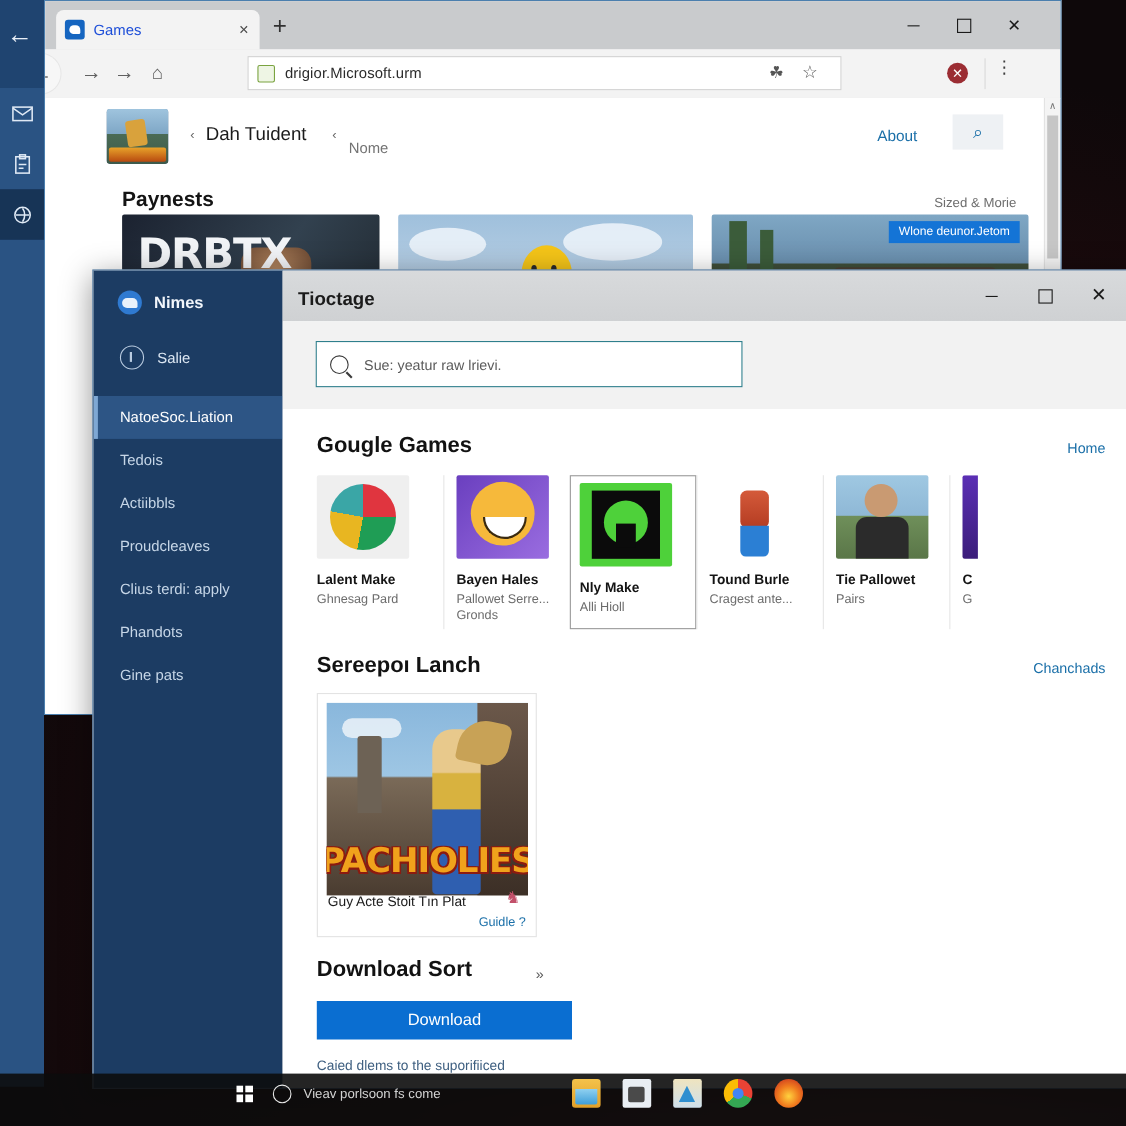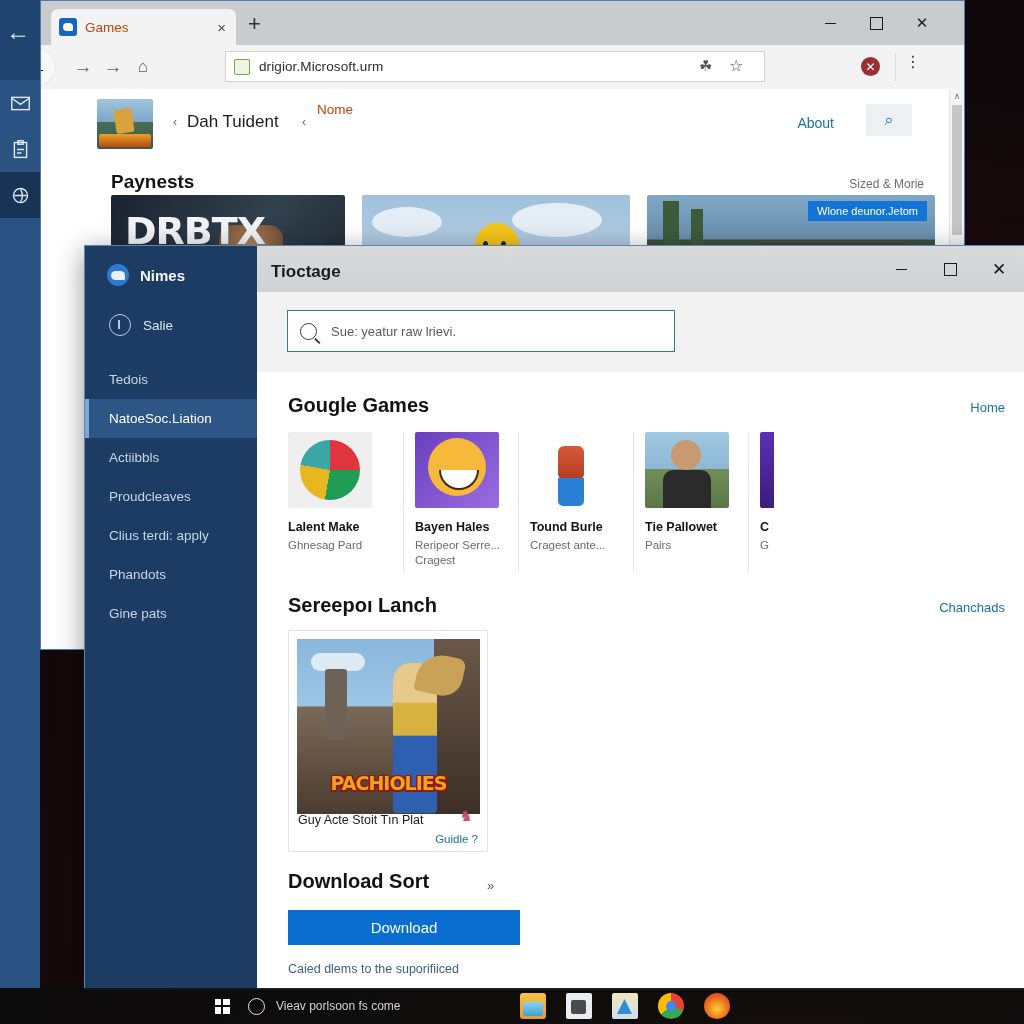--- a/index.html
+++ b/index.html
@@ -26,21 +26,21 @@
 
   
   #browser{position:absolute;left:40px;top:0;width:925px;height:650px;
     background:#fff;border:1px solid #4b7fae;box-sizing:border-box;overflow:hidden;}
   #titlebar{height:44px;background:#c9cbcd;position:relative;}
   #tab{position:absolute;left:10px;top:8px;width:185px;height:36px;background:#f3f3f3;
     border-radius:7px 7px 0 0;display:flex;align-items:center;padding:0 8px;box-sizing:border-box;}
   #tab .favicon{width:18px;height:18px;background:#1565c0;border-radius:3px;position:relative;flex:0 0 auto;}
   #tab .favicon:after{content:"";position:absolute;left:4px;top:5px;width:10px;height:8px;
     border-radius:6px 6px 2px 6px;background:#fff;}
-  #tab .tabtitle{flex:1;margin-left:8px;font-size:13.5px;color:#c2410c;white-space:nowrap;overflow:hidden;}
+  #tab .tabtitle{flex:1;margin-left:8px;font-size:13.5px;color:#1d4ed8;white-space:nowrap;overflow:hidden;}
   #tab .tabclose{font-size:15px;color:#4a4a4a;padding:0 2px;}
   #newtab{position:absolute;left:207px;top:12px;font-size:22px;color:#303030;line-height:22px;}
   .wbtn{position:absolute;top:0;width:44px;height:44px;display:flex;align-items:center;justify-content:center;
     font-size:15px;color:#1a1a1a;}
   #w-min{right:112px;} #w-max{right:66px;} #w-close{right:20px;}
   #w-min:before{content:"";width:11px;height:1px;background:#1a1a1a;}
   #w-max:before{content:"";width:11px;height:11px;border:1.4px solid #1a1a1a;}
 
   #toolbar{height:44px;background:#f3f3f3;position:relative;border-bottom:1px solid #e0e0e0;}
   .navbtn{position:absolute;top:8px;width:28px;height:28px;display:flex;align-items:center;justify-content:center;
@@ -68,21 +68,21 @@
   #site-header{position:absolute;left:56px;top:10px;right:30px;height:60px;}
   #site-logo{position:absolute;left:0;top:0;width:56px;height:50px;border-radius:3px;overflow:hidden;
     background:linear-gradient(#6a8fb0,#3d5a74);}
   #site-logo .lg-sky{position:absolute;inset:0;background:linear-gradient(#9fc4de 0%,#7fa7c6 45%,#4a6b55 46%,#3d5a4a 100%);}
   #site-logo .lg-fig{position:absolute;left:18px;top:10px;width:18px;height:24px;background:#d9a23c;border-radius:3px;transform:rotate(-8deg);}
   #site-logo .lg-txt{position:absolute;left:2px;bottom:2px;right:2px;height:13px;
     background:linear-gradient(#e8a32a,#b84a10);border-radius:2px;}
   #acct-name{position:absolute;left:90px;top:13px;font-size:17px;color:#1b1b1b;}
   #acct-c1{position:absolute;left:76px;top:16px;font-size:12px;color:#666;}
   #acct-c2{position:absolute;left:205px;top:16px;font-size:12px;color:#666;}
-  #nav-nome{position:absolute;left:220px;top:3px;font-size:13.5px;color:#c2410c;}
+  #nav-nome{position:absolute;left:220px;top:28px;font-size:13.5px;color:#737373;}
   #nav-about{position:absolute;right:100px;top:16px;font-size:14px;color:#1a6fa8;}
   #hdr-search{position:absolute;right:22px;top:5px;width:46px;height:32px;background:#eef1f4;
     display:flex;align-items:center;justify-content:center;color:#1a6fa8;font-size:16px;}
 
   #sec-title{position:absolute;left:70px;top:82px;font-size:19px;font-weight:bold;color:#141414;}
   #sec-more{position:absolute;right:40px;top:88px;font-size:12px;color:#6d6d6d;}
   .hero{position:absolute;top:106px;height:110px;border-radius:2px;overflow:hidden;}
   #hero1{left:70px;width:234px;background:linear-gradient(125deg,#1b2230,#32414f 55%,#20282f);}
   #hero1 .ht{position:absolute;left:14px;top:14px;font-size:38px;font-weight:bold;color:#f2f4f7;
     letter-spacing:-1px;font-family:"DejaVu Sans",sans-serif;}
@@ -197,34 +197,34 @@
   #feature-art{position:absolute;left:8px;top:8px;width:183px;height:175px;overflow:hidden;
     background:linear-gradient(#89b7dc 0%,#9ec6e4 38%,#7a6a58 39%,#4a3c30 100%);}
   #feature-art .sky-cloud{position:absolute;left:14px;top:14px;width:54px;height:18px;background:#e7f0f7;border-radius:10px;opacity:.9;}
   #feature-art .tower{position:absolute;left:28px;top:30px;width:22px;height:70px;background:#6d6255;border-radius:3px 3px 0 0;}
   #feature-art .wall{position:absolute;right:0;top:0;width:46px;height:175px;background:linear-gradient(#6b584a,#3c2f26);}
   #feature-art .hero-fig{position:absolute;left:96px;top:24px;width:44px;height:150px;
     background:linear-gradient(#e8c98c 0%,#e8c98c 26%,#d8b23f 27%,#d8b23f 48%,#2f5fb0 49%,#2f5fb0 100%);border-radius:18px 18px 4px 4px;}
   #feature-art .hero-hair{position:absolute;left:120px;top:16px;width:46px;height:40px;
     background:#c8a256;border-radius:26px 8px 20px 4px;transform:rotate(12deg);}
   #feature-art .logo-band{position:absolute;left:0;right:0;bottom:8px;height:46px;display:flex;align-items:center;justify-content:center;}
-  #feature-art .logo-txt{font-family:"DejaVu Sans",sans-serif;font-weight:bold;font-size:19px;
+  #feature-art .logo-txt{font-family:"DejaVu Sans",sans-serif;font-weight:bold;font-size:31px;
     letter-spacing:-1px;color:#f0a21c;text-shadow:-1.5px -1.5px 0 #8c1b10,1.5px -1.5px 0 #8c1b10,-1.5px 1.5px 0 #8c1b10,1.5px 1.5px 0 #8c1b10;}
   #feature-title{position:absolute;left:9px;bottom:24px;font-size:12.5px;color:#1b1b1b;}
   #feature-rating{position:absolute;right:14px;bottom:26px;font-size:15px;color:#c2506a;}
   #feature-guide{position:absolute;right:9px;bottom:6px;font-size:11.5px;color:#1a6fa8;}
 
   #dl-head{left:31px;top:498px;}
   #dl-chev{position:absolute;left:230px;top:506px;font-size:13px;color:#5b5b5b;letter-spacing:-2px;}
   #dl-btn{position:absolute;left:31px;top:538px;width:232px;height:35px;background:#0a6ed1;
     display:flex;align-items:center;justify-content:center;color:#fff;font-size:15px;}
   #dl-note{position:absolute;left:31px;top:590px;font-size:12.5px;color:#3e5f80;}
 
   
-  #taskbar{position:absolute;left:0;bottom:0;width:1024px;height:36px;background:rgba(12,12,12,.9);}
+  #taskbar{position:absolute;left:0;bottom:0;width:1024px;height:48px;background:rgba(12,12,12,.9);}
   #tb-start{position:absolute;left:200px;top:0;width:44px;height:36px;display:flex;align-items:center;justify-content:center;}
   #tb-start .grid{width:15px;height:15px;display:grid;grid-template-columns:1fr 1fr;grid-template-rows:1fr 1fr;gap:2px;}
   #tb-start .grid i{background:#fff;display:block;}
   #tb-search{position:absolute;left:248px;top:0;height:36px;display:flex;align-items:center;gap:11px;
     padding-right:16px;}
   #tb-search .circ{width:15px;height:15px;border:1.5px solid #e8e8e8;border-radius:50%;}
   #tb-search .txt{font-size:12px;color:#d3d3d3;white-space:nowrap;}
   #tb-icons{position:absolute;left:520px;top:0;height:36px;display:flex;align-items:center;gap:20px;}
   .tbico{width:26px;height:26px;position:relative;border-radius:3px;}
   .ico-folder{background:linear-gradient(#f4c24a,#e0a02a);}
@@ -351,22 +351,22 @@
   <div id="dlg-side">
     <div id="dlg-brand">
       <span class="logo"></span>
       <span class="name">Nimes</span>
     </div>
     <div id="dlg-sale">
       <span class="ic"></span>
       <span class="lb">Salie</span>
     </div>
     <div id="side-list">
+      <div class="side-item active">NatoeSoc.Liation</div>
       <div class="side-item">Tedois</div>
-      <div class="side-item active">NatoeSoc.Liation</div>
       <div class="side-item">Actiibbls</div>
       <div class="side-item">Proudcleaves</div>
       <div class="side-item">Clius terdi: apply</div>
       <div class="side-item">Phandots</div>
       <div class="side-item">Gine pats</div>
     </div>
   </div>
 
   <div id="dlg-body">
 
@@ -391,21 +391,28 @@
 
       <div id="gg-row">
         <div class="gcard">
           <div class="gthumb th-globe"></div>
           <div class="gname">Lalent Make</div>
           <div class="gsub">Ghnesag Pard</div>
         </div>
         <div class="gcard">
           <div class="gthumb th-smile"></div>
           <div class="gname">Bayen Hales</div>
-          <div class="gsub">Reripeor Serre... Cragest</div>
+          <div class="gsub">Pallowet Serre... Gronds</div>
+        </div>
+        <div class="gcard selected">
+          <div class="gthumb th-green">
+              <span class="inner"></span>
+            </div>
+          <div class="gname">Nly Make</div>
+          <div class="gsub">Alli Hioll</div>
         </div>
         <div class="gcard">
           <div class="gthumb th-hero"></div>
           <div class="gname">Tound Burle</div>
           <div class="gsub">Cragest ante...</div>
         </div>
         <div class="gcard">
           <div class="gthumb th-man"></div>
           <div class="gname">Tie Pallowet</div>
           <div class="gsub">Pairs</div>

